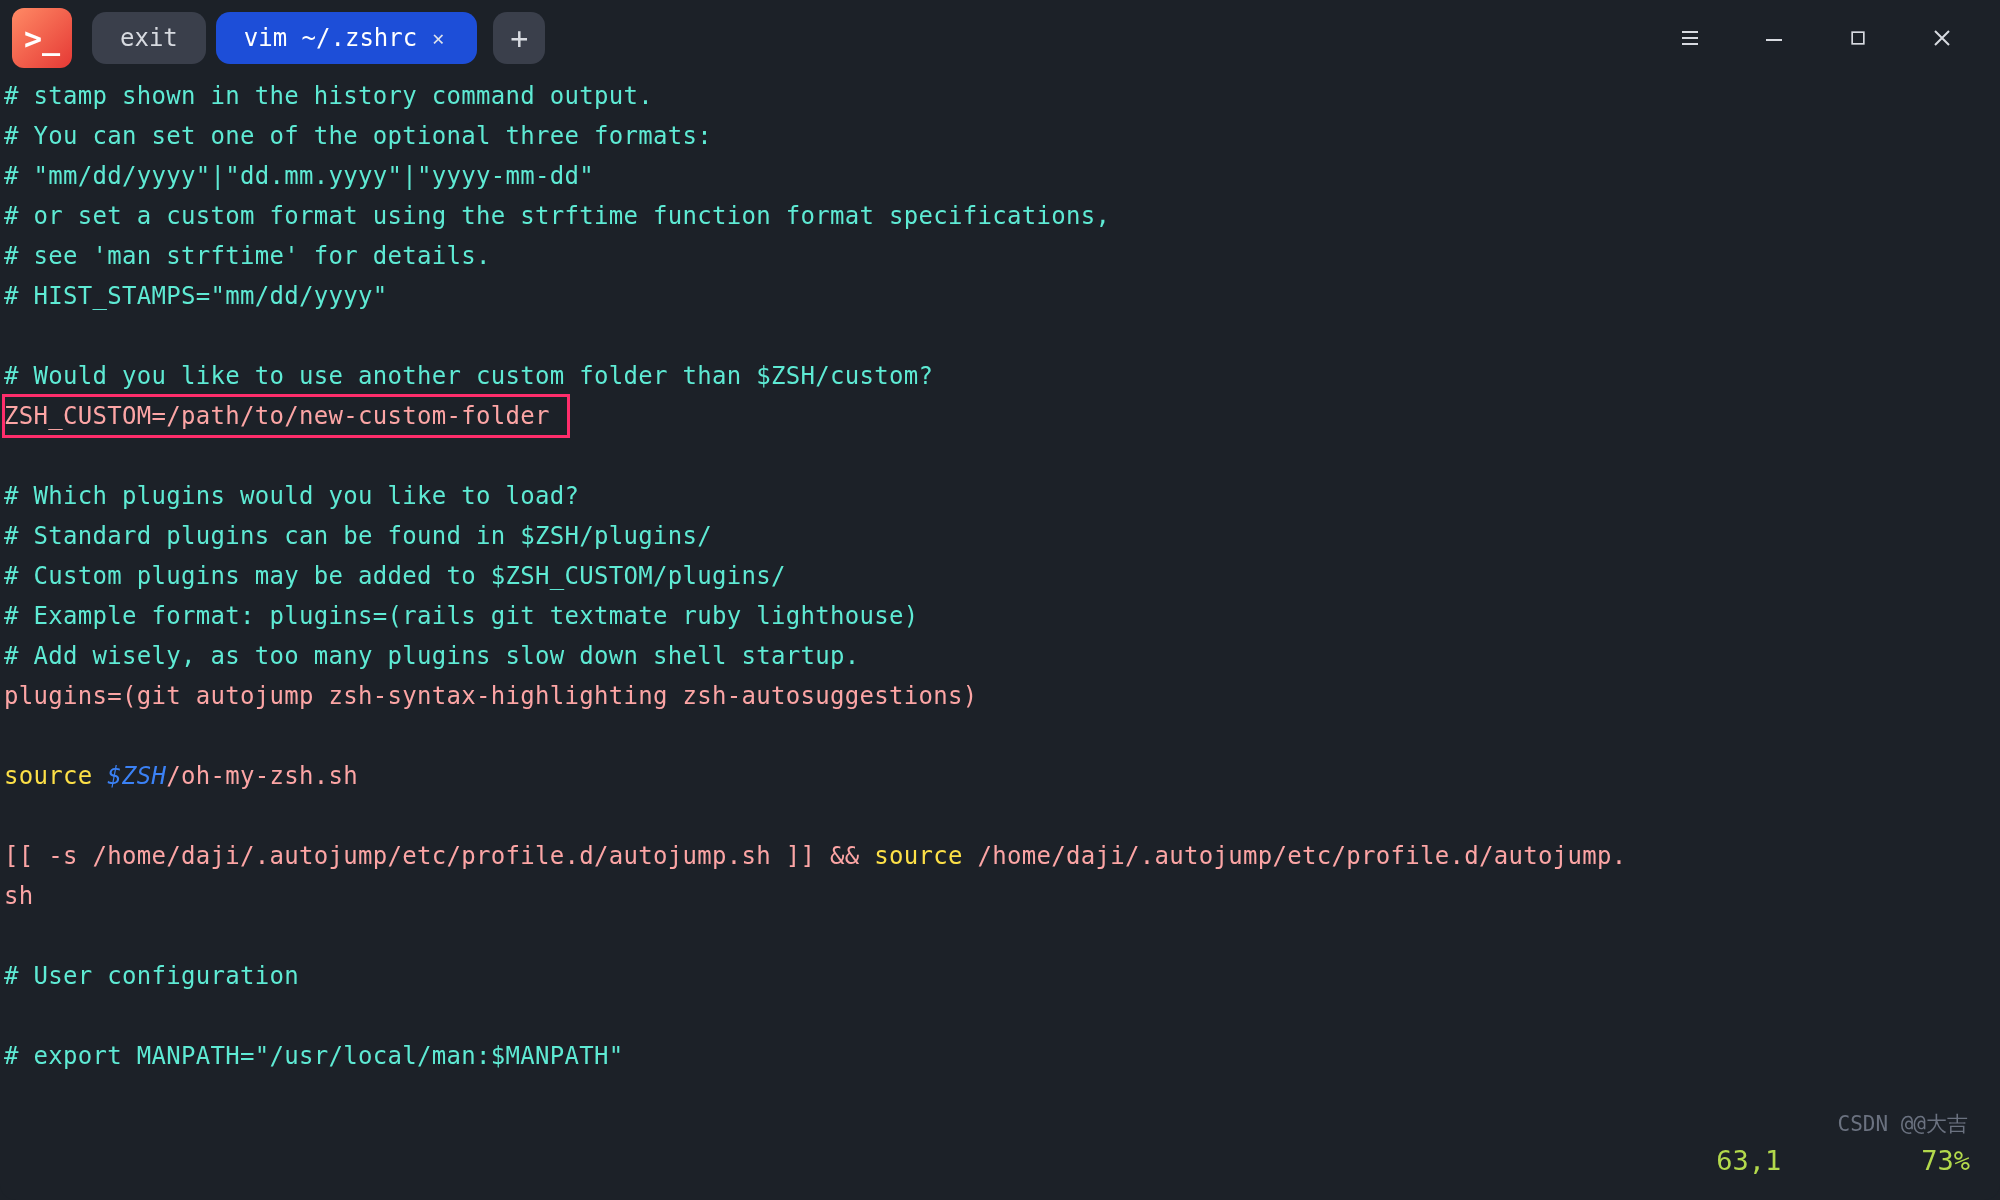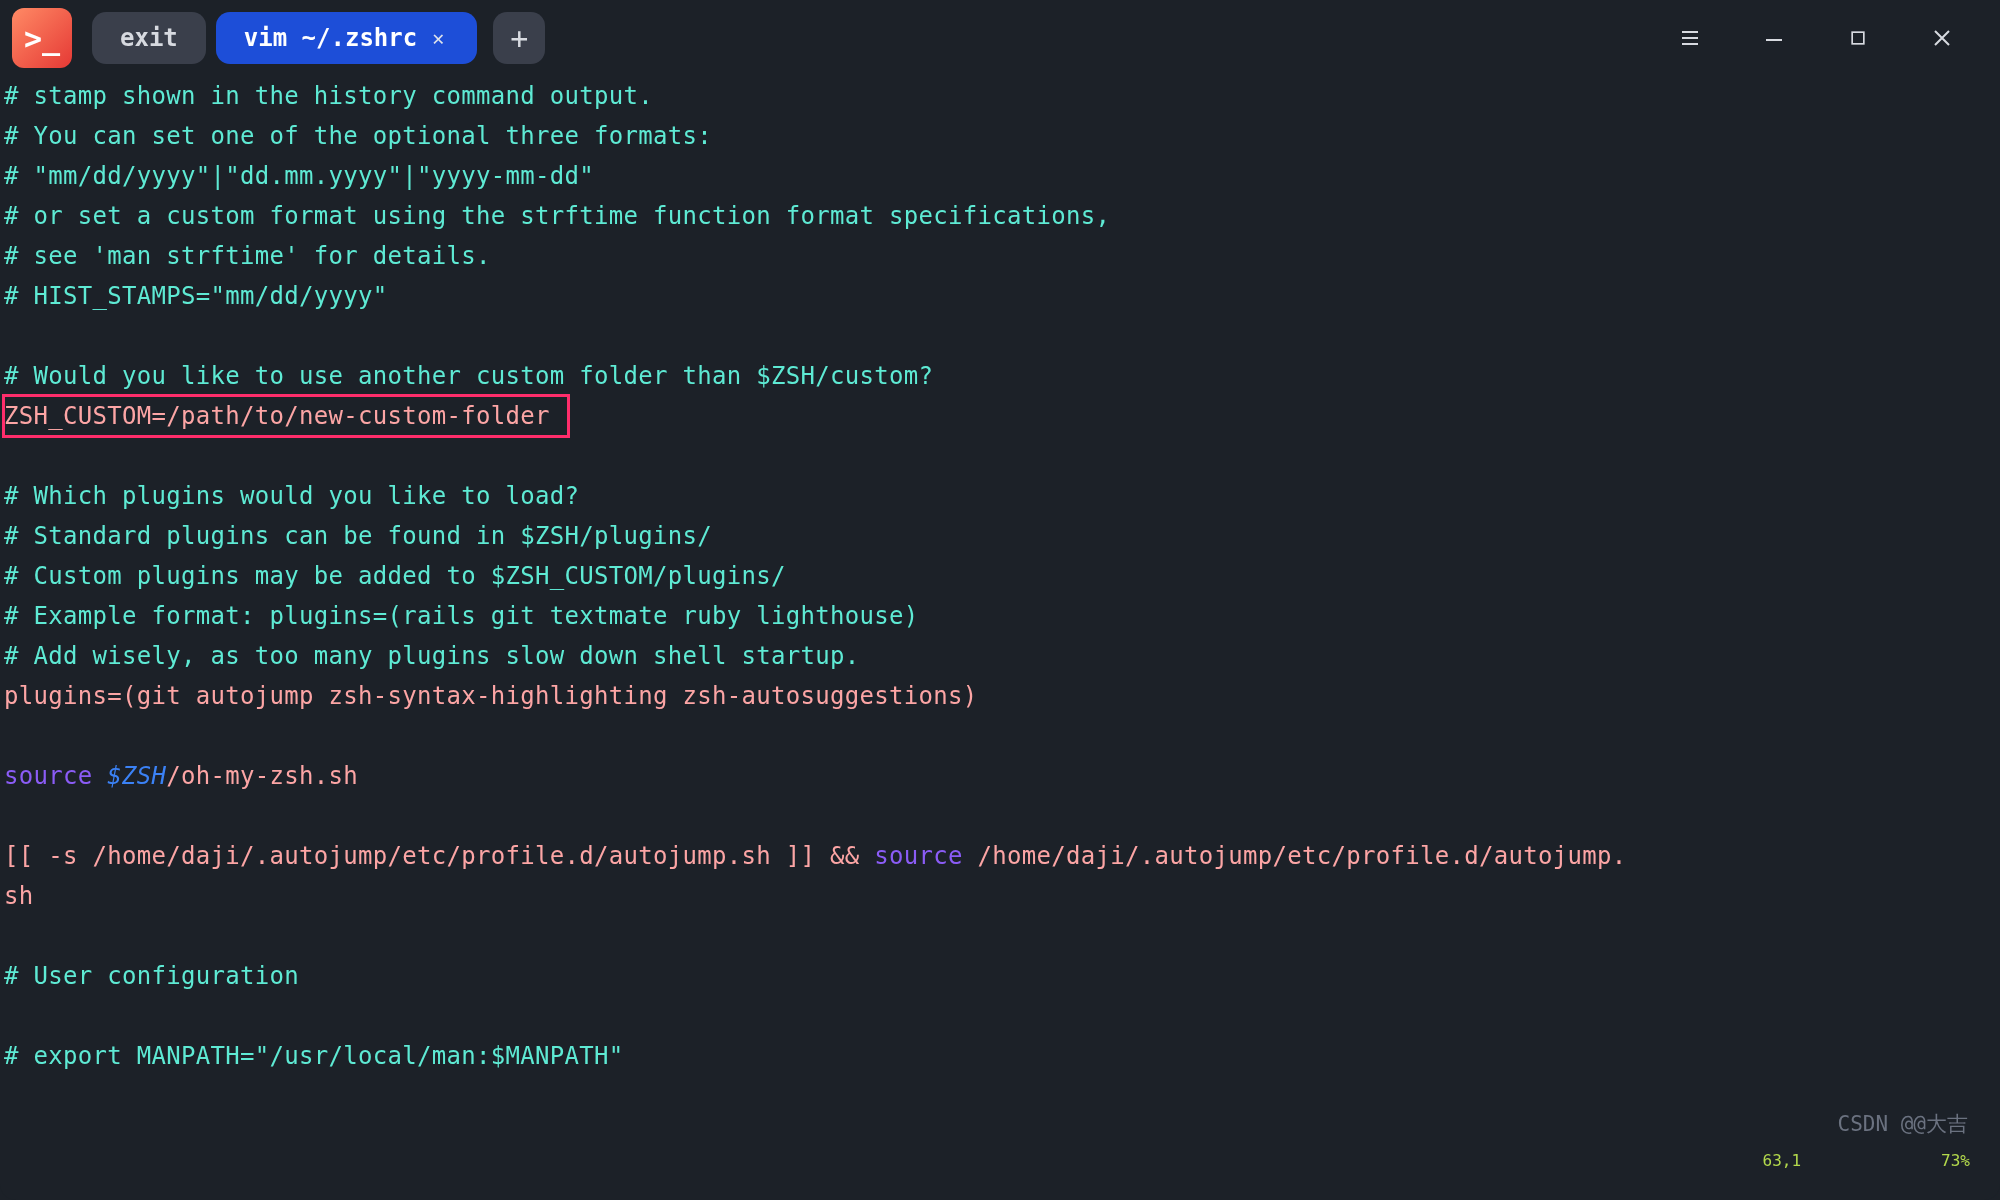--- a/index.html
+++ b/index.html
@@ -35,21 +35,20 @@
   }
   .tab {
     height: 52px;
     border-radius: 14px;
     padding: 0 28px;
     display: flex; align-items: center; justify-content: center;
     color: #d7dae0;
     font-size: 24px;
     white-space: nowrap;
     gap: 10px;
-    font-weight: bold;
   }
   .tab.inactive { background: #3a3f4b; }
   .tab.active { background: #1d4ed8; color: #fff; }
   .tab.long { padding: 0 40px; }
   .tab-close {
     width: 22px; height: 22px;
     display: inline-flex; align-items: center; justify-content: center;
     font-size: 20px; line-height: 1;
     color: #dfe3ea;
   }
@@ -70,38 +69,38 @@
     flex: 1;
     padding: 0 4px;
     line-height: 40px;
     white-space: pre;
     overflow: hidden;
     letter-spacing: 0.3px;
   }
   .line { height: 40px; display: block; }
   .c-comment { color: #5eead4; }
   .c-green { color: #fca5a5; }
-  .c-orange { color: #8b5cf6; }
+  .c-orange { color: #fde047; }
   .c-red { color: #3b82f6; font-style: italic; }
   .c-default { color: #c5c8c6; }
 
   .highlight-box {
     display: inline-block;
     outline: 3px solid #ff2d6b;
     outline-offset: -1px;
     padding-right: 18px;
   }
 
   .statusbar {
     position: absolute;
     bottom: 20px; left: 0; right: 0;
     height: 40px;
     display: flex; align-items: center;
     padding: 0 30px;
-    font-size: 16px;
+    font-size: 27px;
   }
   .statusbar .flex { flex: 1; }
   .status-pos { color: #b3d94c; margin-right: 140px; }
   .status-pct { color: #b3d94c; }
   .watermark {
     position: absolute;
     right: 32px; bottom: 62px;
     color: #6b7280; font-size: 21px;
   }
 </style>

